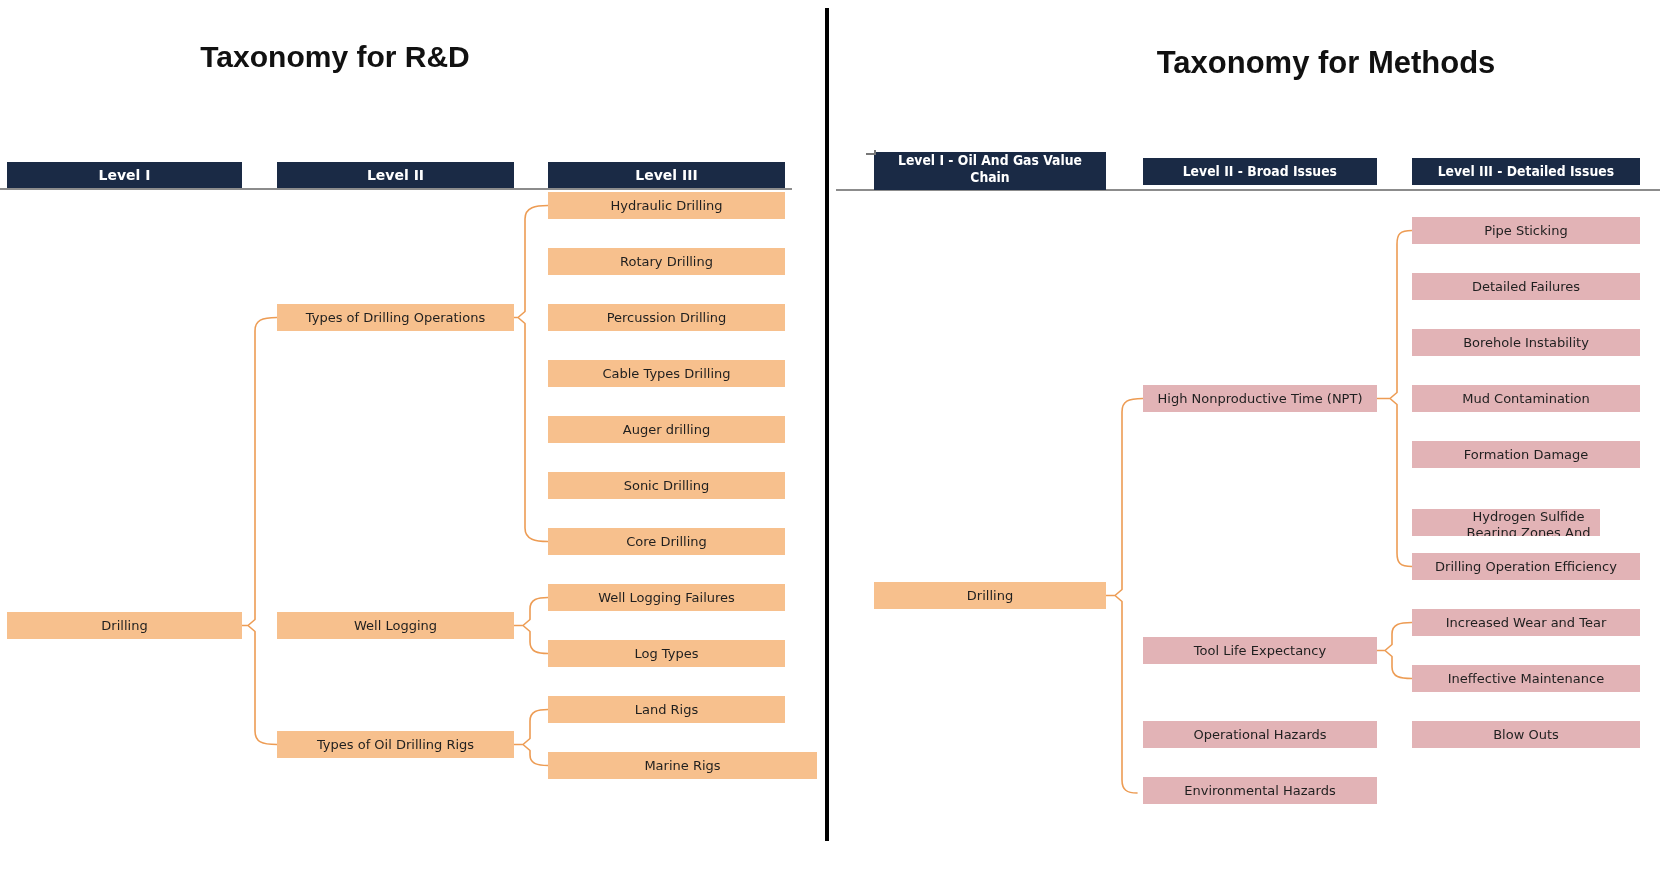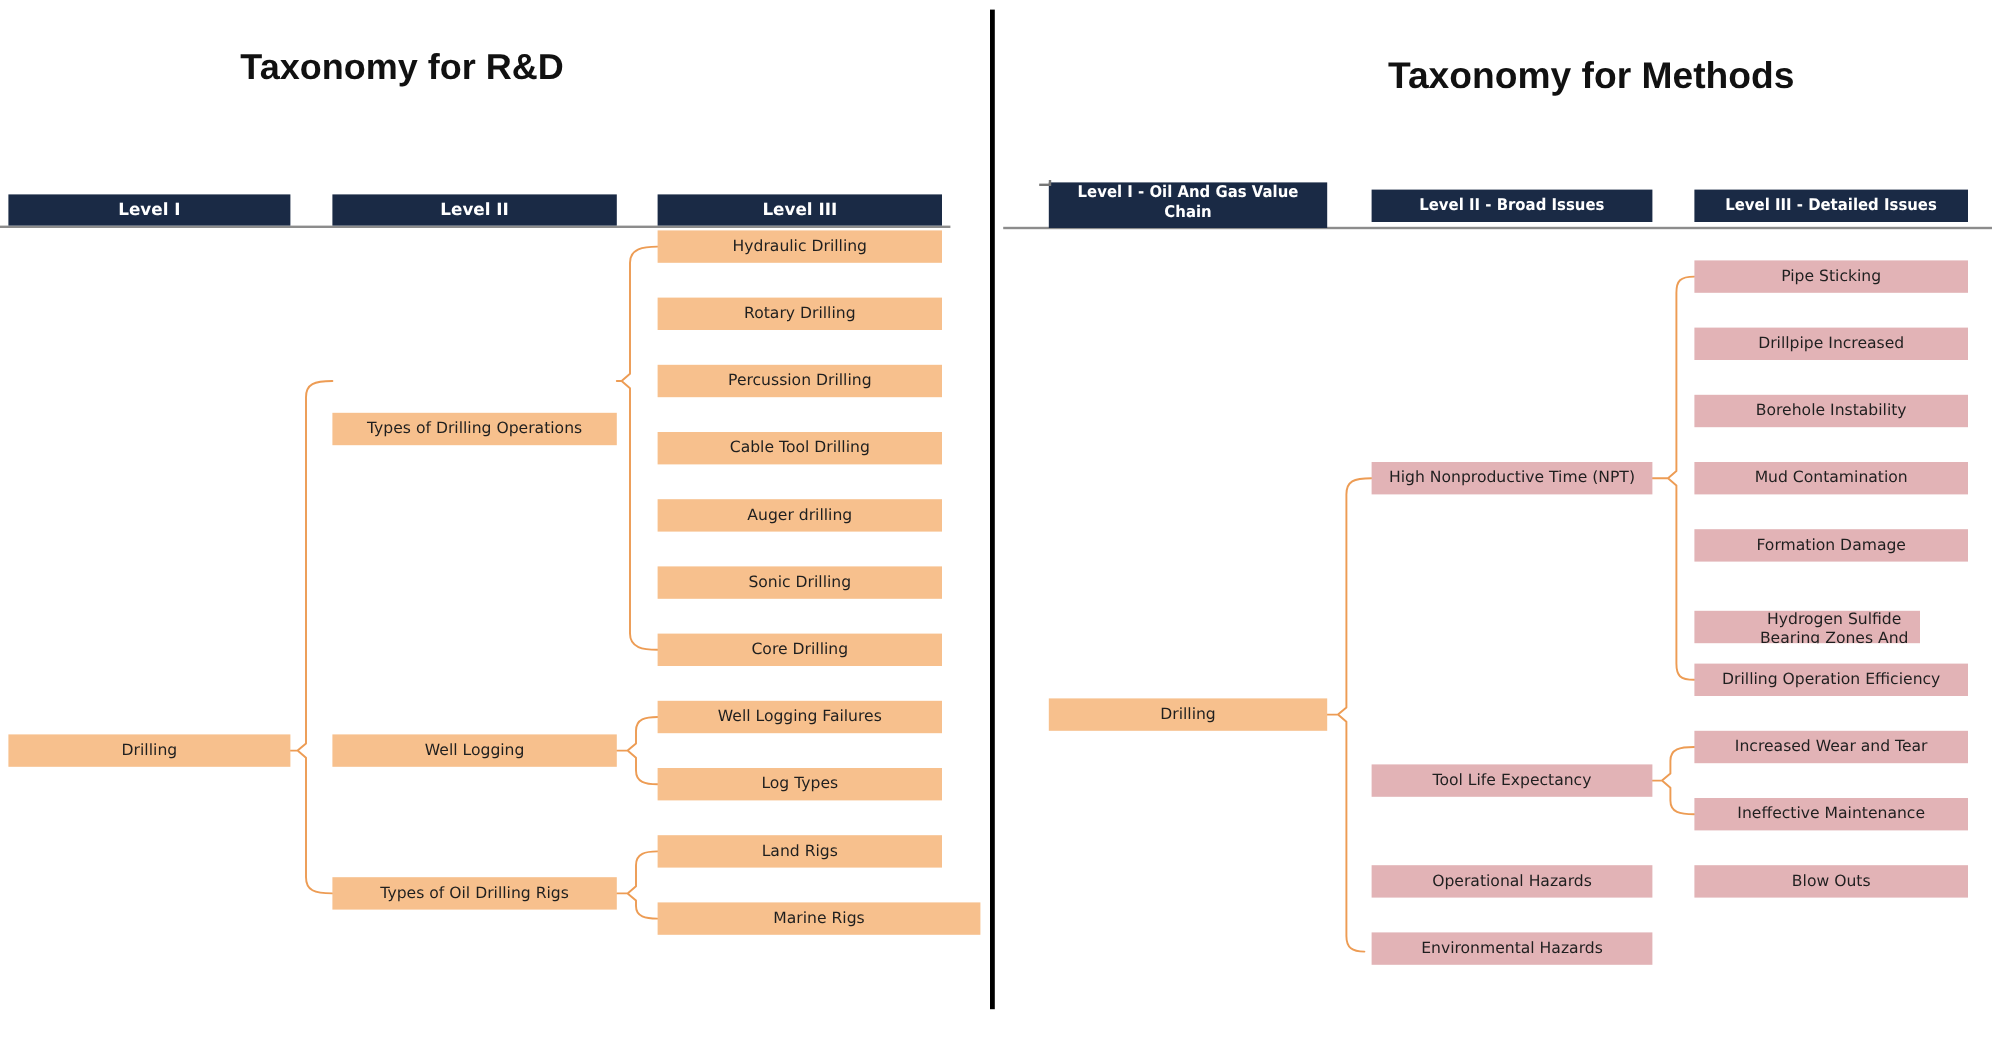--- a/index.html
+++ b/index.html
@@ -80,45 +80,45 @@
 
     <path class="conn" d="M1412 230.5 C1400 230.5 1397 234 1397 244 L1397 392.5 L1390 398.5 L1397 404.5 L1397 553 C1397 563 1400 566.5 1412 566.5 M1377 398.5 L1390 398.5"></path>
 
     <path class="conn" d="M1143 398.5 C1128 398.5 1122 401 1122 412 L1122 589.5 L1115 595.5 L1122 601.5 L1122 780 C1122 790 1127 793 1137 793 M1106 595.5 L1115 595.5"></path>
 
     <path class="conn" d="M1412 622.5 C1400 622.5 1392 624 1392 634 L1392 644.5 L1385 650.5 L1392 656.5 L1392 667 C1392 677 1400 678.5 1412 678.5 M1377 650.5 L1385 650.5"></path>
   </svg>
 
   <div class="box orange" style="left:7px;top:612px;width:235px;">Drilling</div>
 
-  <div class="box orange" style="left:277px;top:304px;width:237px;margin-top:40px;">Types of Drilling Operations</div>
+  <div class="box orange" style="left:277px;top:304px;width:237px;">Types of Drilling Operations</div>
   <div class="box orange" style="left:277px;top:612px;width:237px;">Well Logging</div>
   <div class="box orange" style="left:277px;top:731px;width:237px;">Types of Oil Drilling Rigs</div>
 
   <div class="box orange" style="left:548px;top:192px;width:237px;">Hydraulic Drilling</div>
   <div class="box orange" style="left:548px;top:248px;width:237px;">Rotary Drilling</div>
   <div class="box orange" style="left:548px;top:304px;width:237px;">Percussion Drilling</div>
-  <div class="box orange" style="left:548px;top:360px;width:237px;">Cable Tool Drilling</div>
+  <div class="box orange" style="left:548px;top:360px;width:237px;">Cable Types Drilling</div>
   <div class="box orange" style="left:548px;top:416px;width:237px;">Auger drilling</div>
   <div class="box orange" style="left:548px;top:472px;width:237px;">Sonic Drilling</div>
   <div class="box orange" style="left:548px;top:528px;width:237px;">Core Drilling</div>
   <div class="box orange" style="left:548px;top:584px;width:237px;">Well Logging Failures</div>
   <div class="box orange" style="left:548px;top:640px;width:237px;">Log Types</div>
   <div class="box orange" style="left:548px;top:696px;width:237px;">Land Rigs</div>
   <div class="box orange" style="left:548px;top:752px;width:269px;">Marine Rigs</div>
 
   <div class="box orange" style="left:874px;top:582px;width:232px;">Drilling</div>
 
   <div class="box pink" style="left:1143px;top:385px;width:234px;">High Nonproductive Time (NPT)</div>
   <div class="box pink" style="left:1143px;top:637px;width:234px;">Tool Life Expectancy</div>
   <div class="box pink" style="left:1143px;top:721px;width:234px;">Operational Hazards</div>
   <div class="box pink" style="left:1143px;top:777px;width:234px;">Environmental Hazards</div>
 
   <div class="box pink" style="left:1412px;top:217px;width:228px;">Pipe Sticking</div>
-  <div class="box pink" style="left:1412px;top:273px;width:228px;">Drillpipe Increased</div>
+  <div class="box pink" style="left:1412px;top:273px;width:228px;">Detailed Failures</div>
   <div class="box pink" style="left:1412px;top:329px;width:228px;">Borehole Instability</div>
   <div class="box pink" style="left:1412px;top:385px;width:228px;">Mud Contamination</div>
   <div class="box pink" style="left:1412px;top:441px;width:228px;">Formation Damage</div>
   <div class="box pink" style="left:1412px;top:509px;width:188px;align-items:flex-start;padding-left:48px;">Hydrogen Sulfide Bearing Zones And Shallow Gas</div>
   <div class="box pink" style="left:1412px;top:553px;width:228px;">Drilling Operation Efficiency</div>
   <div class="box pink" style="left:1412px;top:609px;width:228px;">Increased Wear and Tear</div>
   <div class="box pink" style="left:1412px;top:665px;width:228px;">Ineffective Maintenance</div>
   <div class="box pink" style="left:1412px;top:721px;width:228px;">Blow Outs</div>
 
 </div>

